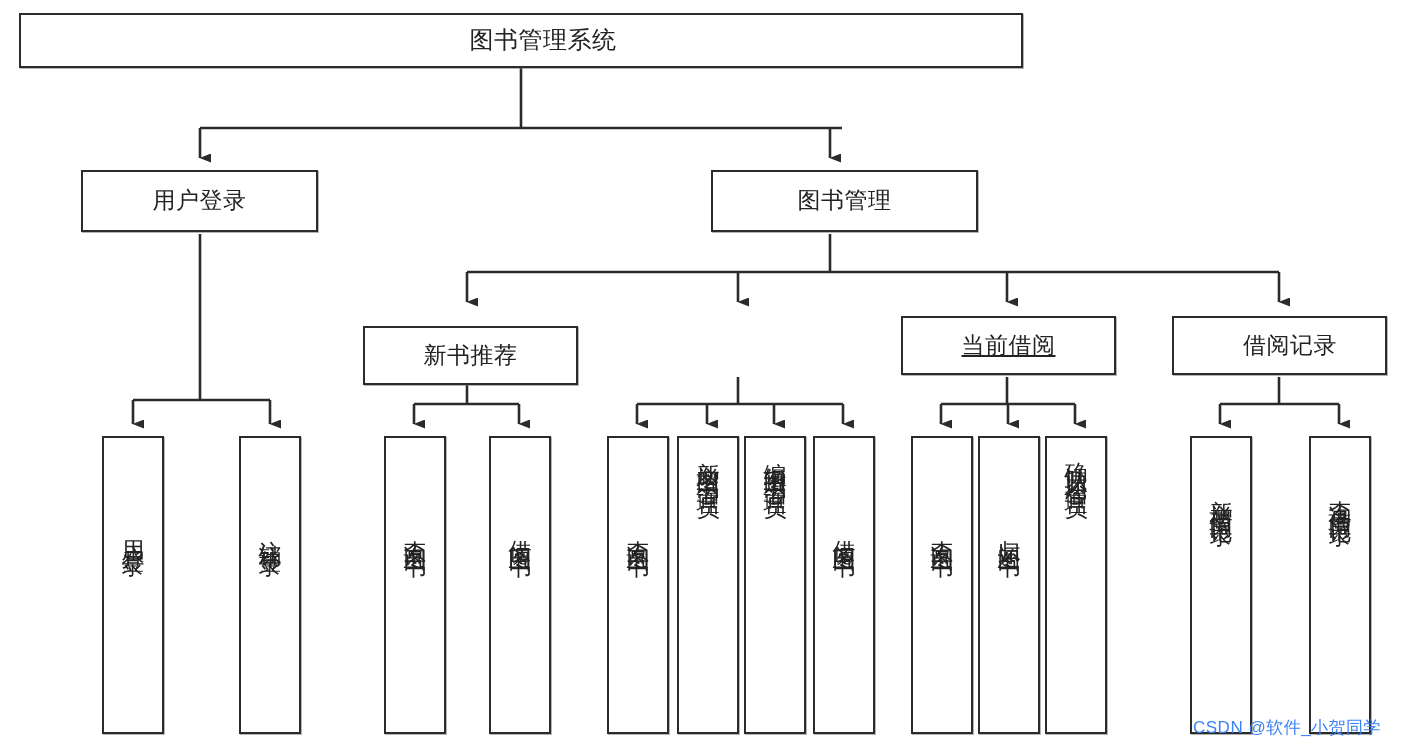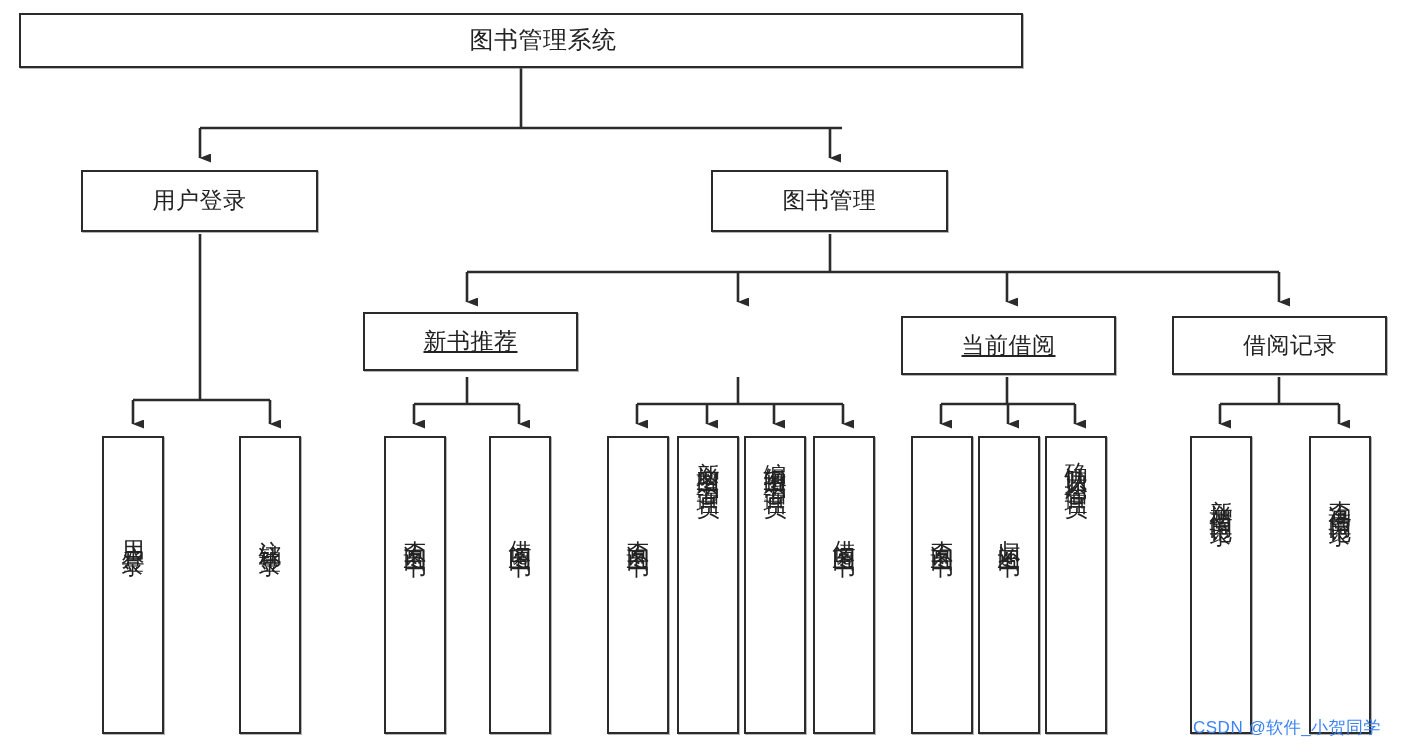--- a/index.html
+++ b/index.html
@@ -137,25 +137,25 @@
     </g>
   </svg>
 
   <div class="node horiz root" style="left:19px; top:13px; width:1004px; height:55px;">
     <span class="node-label">图书管理系统</span>
   </div>
 
   <div class="node horiz" style="left:81px; top:170px; width:237px; height:62px;">
     <span class="node-label">用户登录</span>
   </div>
-  <div class="node horiz" style="left:711px; top:170px; width:237px; height:62px;">
+  <div class="node horiz" style="left:711px; top:170px; width:267px; height:62px;">
     <span class="node-label">图书管理</span>
   </div>
 
-  <div class="node horiz" style="left:363px; top:312px; width:215px; height:59px;text-decoration:underline;">
+  <div class="node horiz" style="left:363px; top:326px; width:215px; height:59px;">
     <span class="node-label">新书推荐</span>
   </div>
   <div class="node horiz" style="left:901px; top:316px; width:215px; height:59px;text-decoration:underline;">
     <span class="node-label">当前借阅</span>
   </div>
   <div class="node horiz" style="left:1172px; top:316px; width:215px; height:59px;padding-left:21px;">
     <span class="node-label">借阅记录</span>
   </div>
 
   <div class="node vert mid" style="left:102px; top:436px; width:62px; height:298px; padding-top:84px;">

